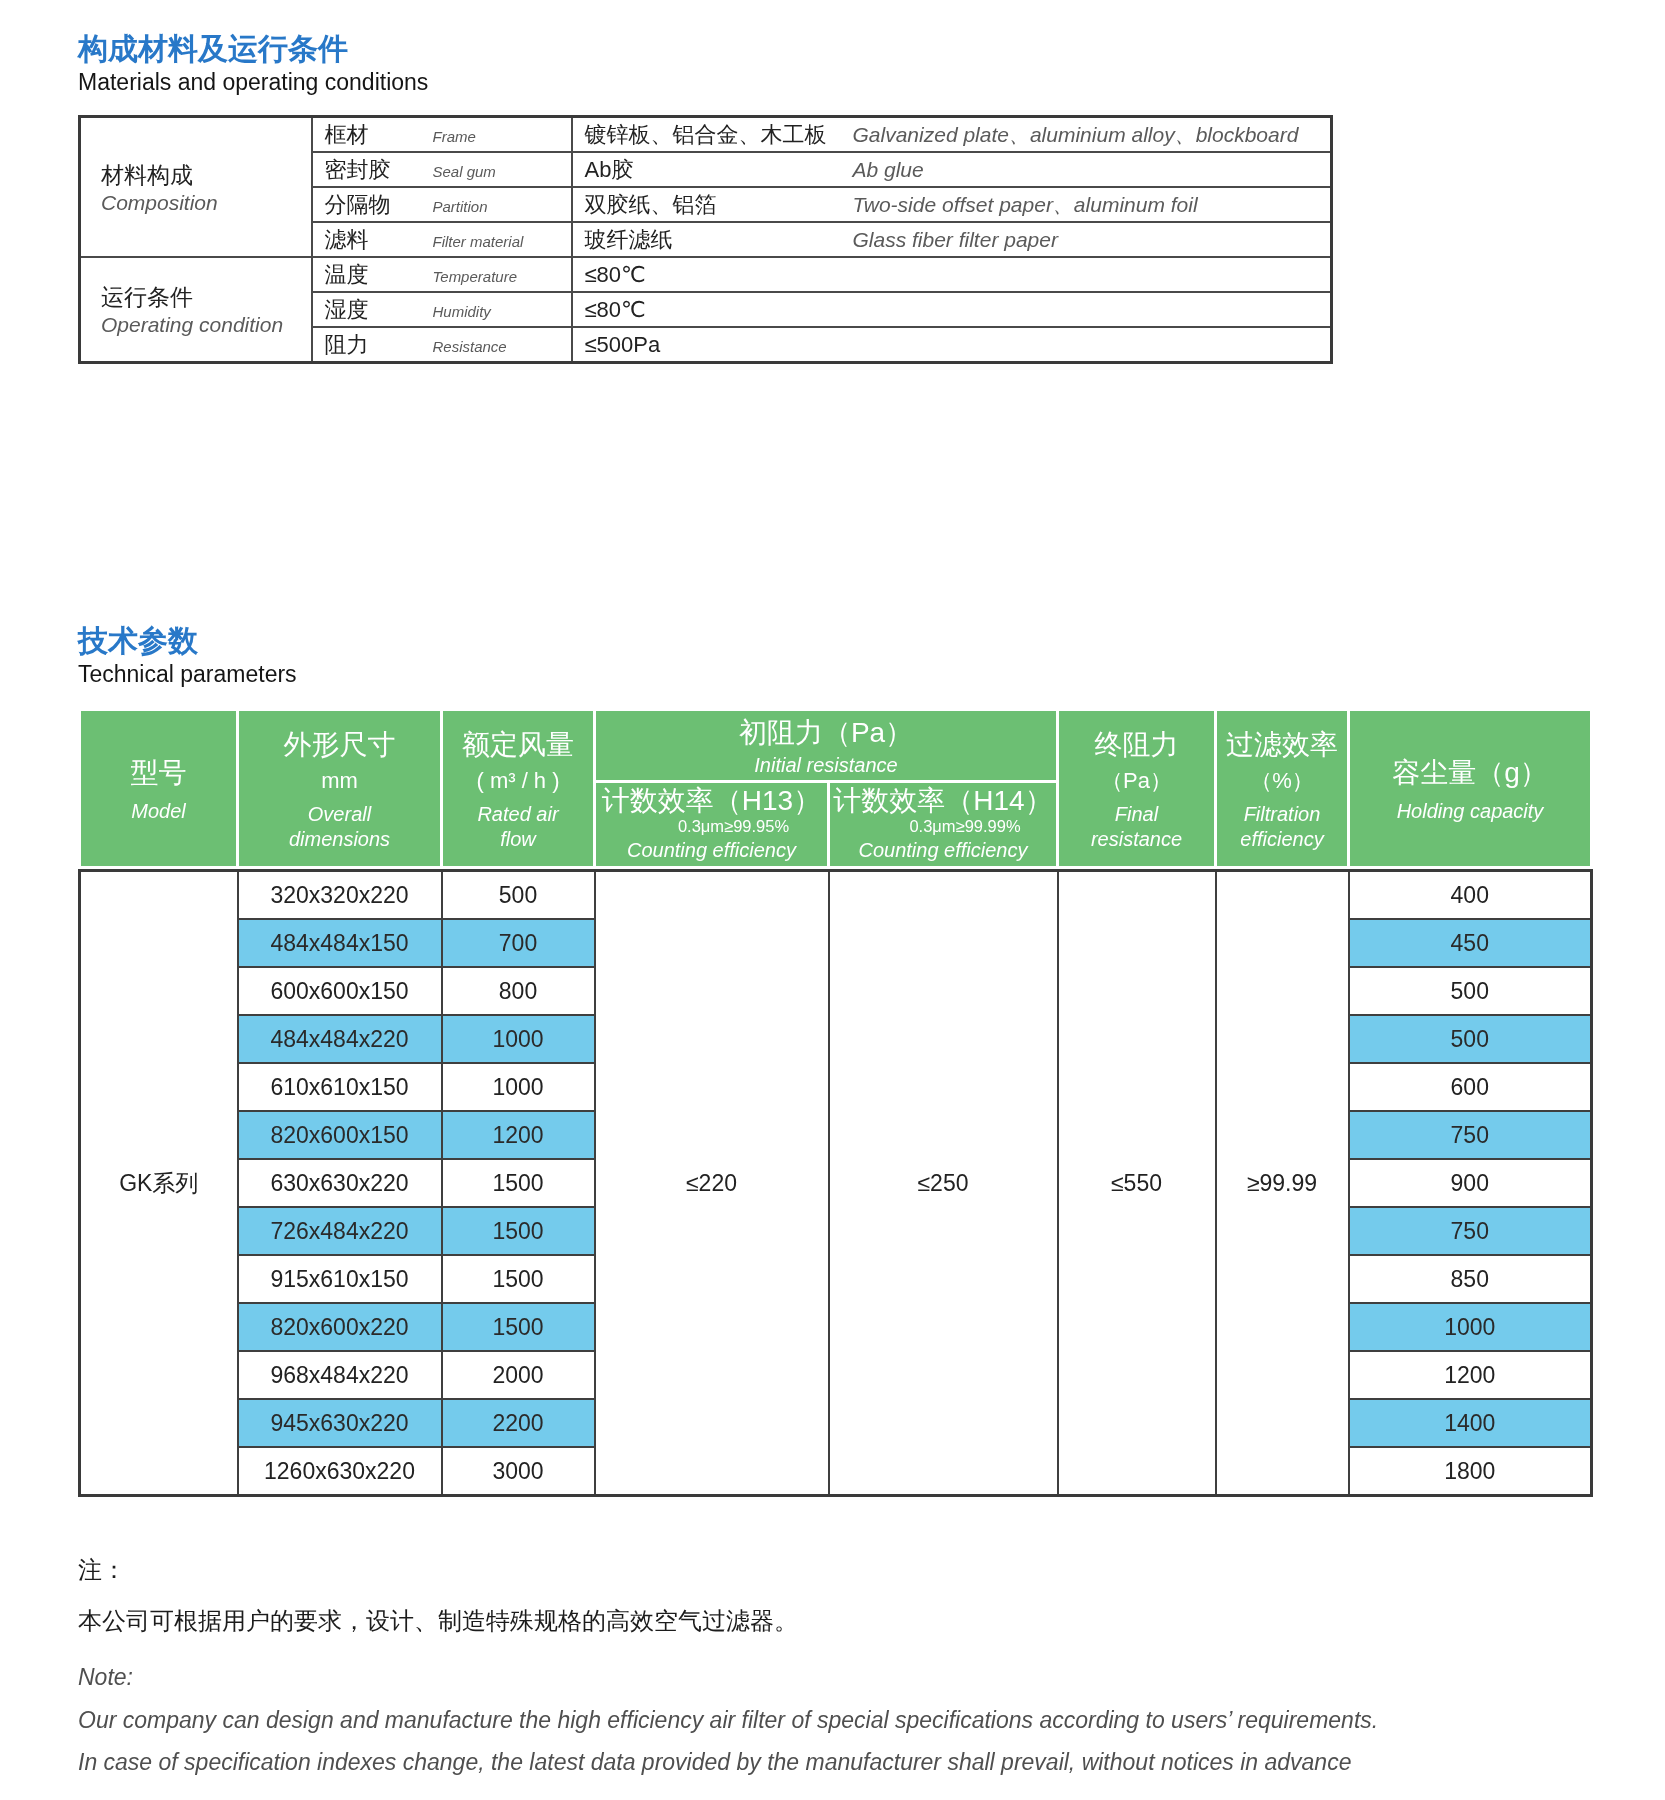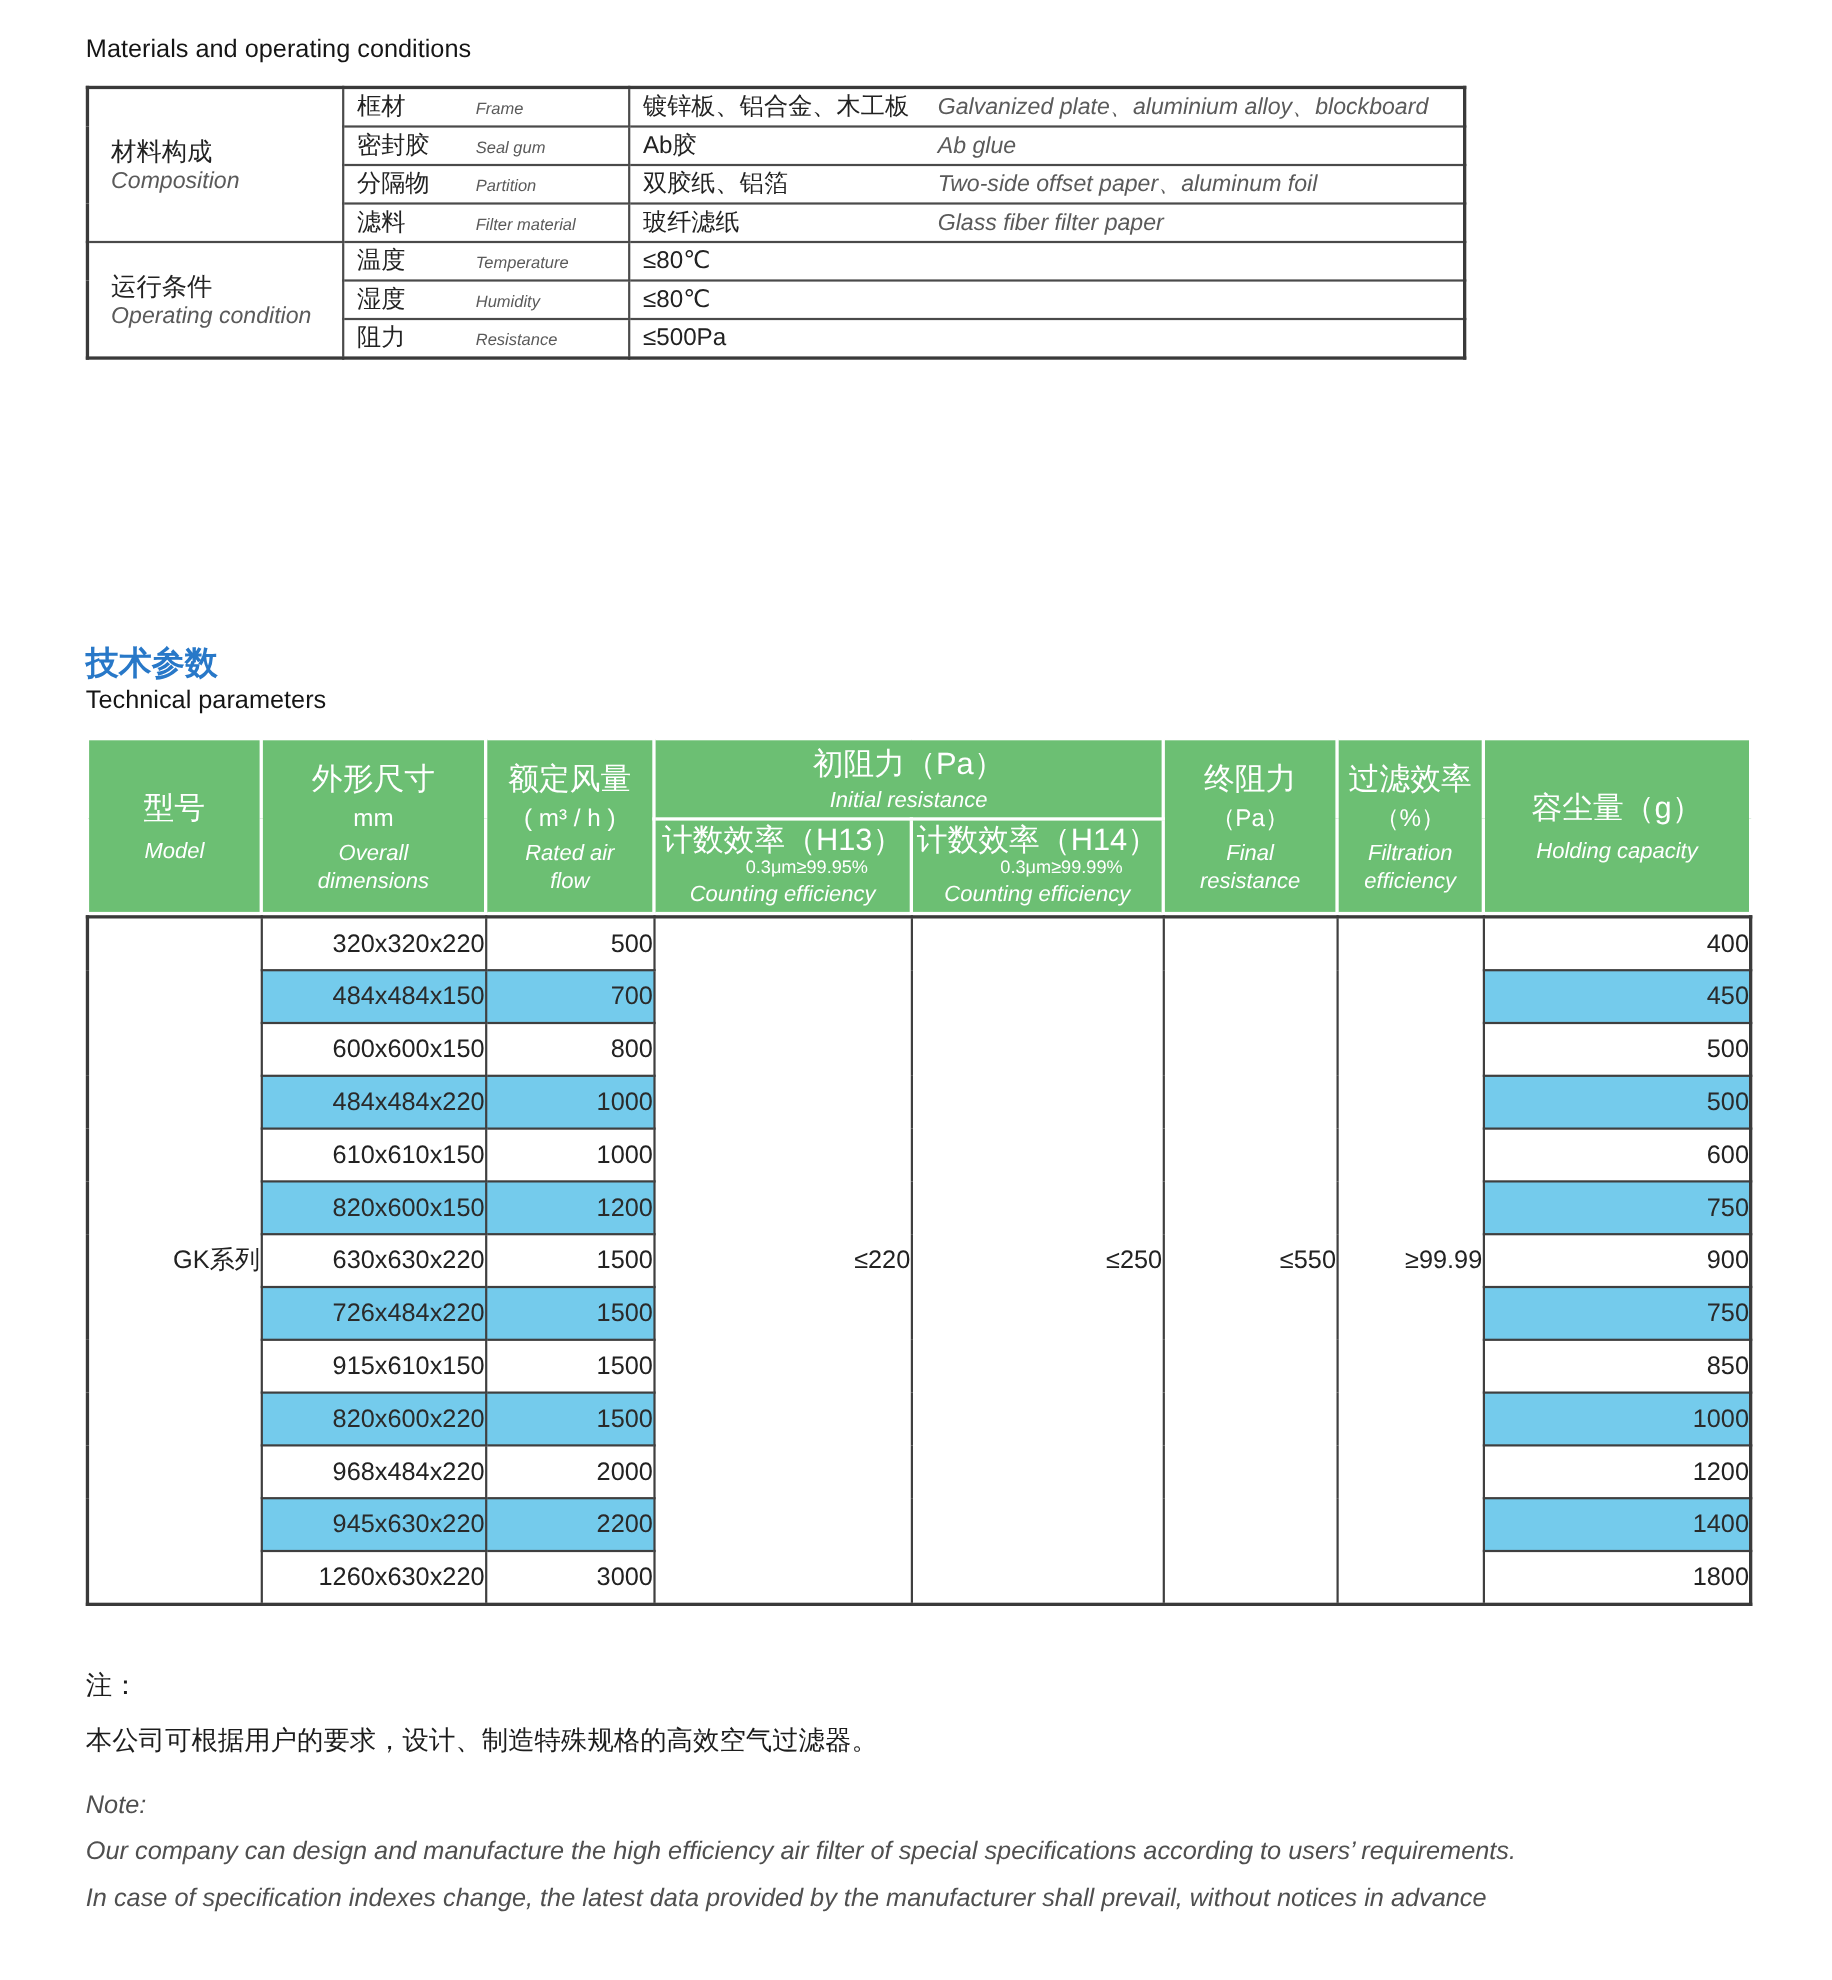--- a/index.html
+++ b/index.html
@@ -37,34 +37,35 @@
   .hd-unit{font-size:22px;line-height:1.35;}
   .hd-en{font-size:20px;font-style:italic;line-height:1.25;display:block;margin:6px auto 0;}
   .hd-en.wrap-sm{max-width:100px;}
   .hd-en.wrap-md{max-width:150px;}
   .hd-spec{font-size:16.5px;line-height:1.1;display:block;padding-left:44px;}
   .row1-h{height:56px;}
   .row2-h{height:86px;}
 
   
   .tech-body{width:1512px;table-layout:fixed;border:3px solid #3a3a3a;}
-  .tech-body td{border:2px solid #3f3f3f;height:46px;text-align:right;
+  .tech-body td{border:2px solid #3f3f3f;height:46px;text-align:center;
     vertical-align:middle;font-size:23px;color:#222;background:#fff;padding:0;}
   .tech-body tr:nth-child(even) td.alt{background:#74cbec;color:#2a2a2a;}
 
   
   .notes{margin-top:48px;}
   .note-cn{font-size:24px;color:#1c1c1c;line-height:2.1;}
   .note-en{font-size:23px;font-style:italic;color:#4f4f4f;line-height:1.85;margin-top:10px;}
 </style>
 </head>
 <body>
 
 <div class="content">
 
+  <div class="sec-title-cn">构成材料及运行条件</div>
   <div class="sec-title-en">Materials and operating conditions</div>
 
   <table class="mat-table">
     <colgroup>
         <col style="width:232px">
         <col style="width:260px">
         <col style="width:760px">
       </colgroup>
     <tbody>
       <tr>

